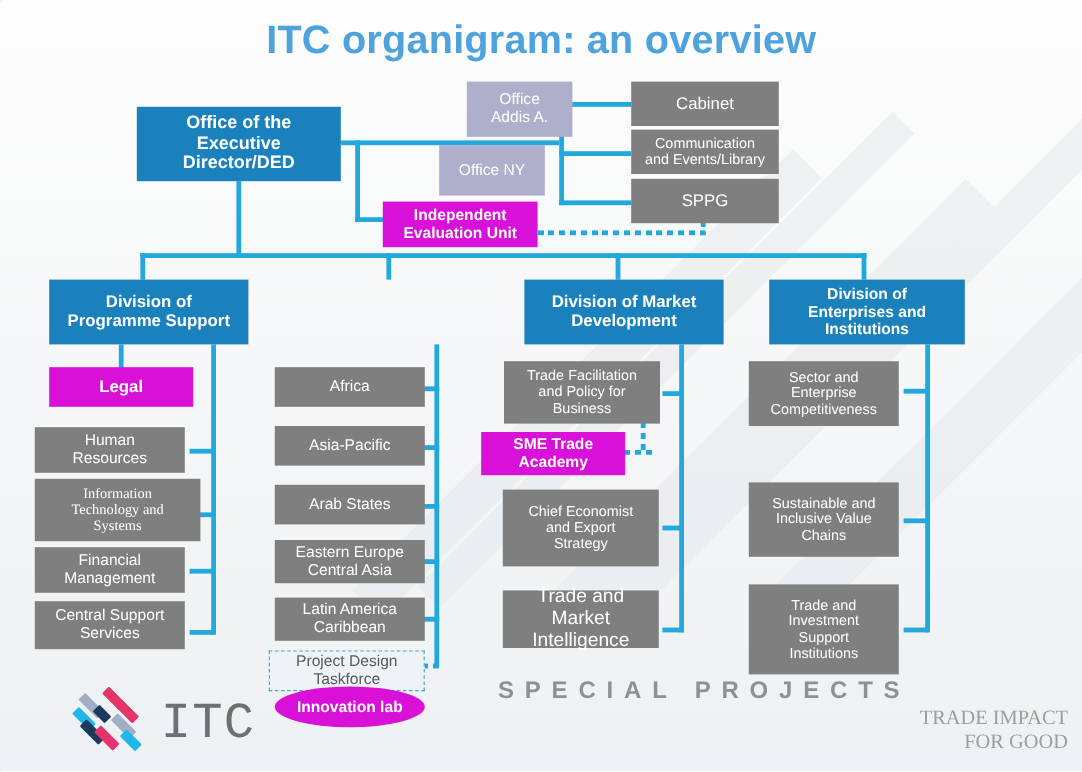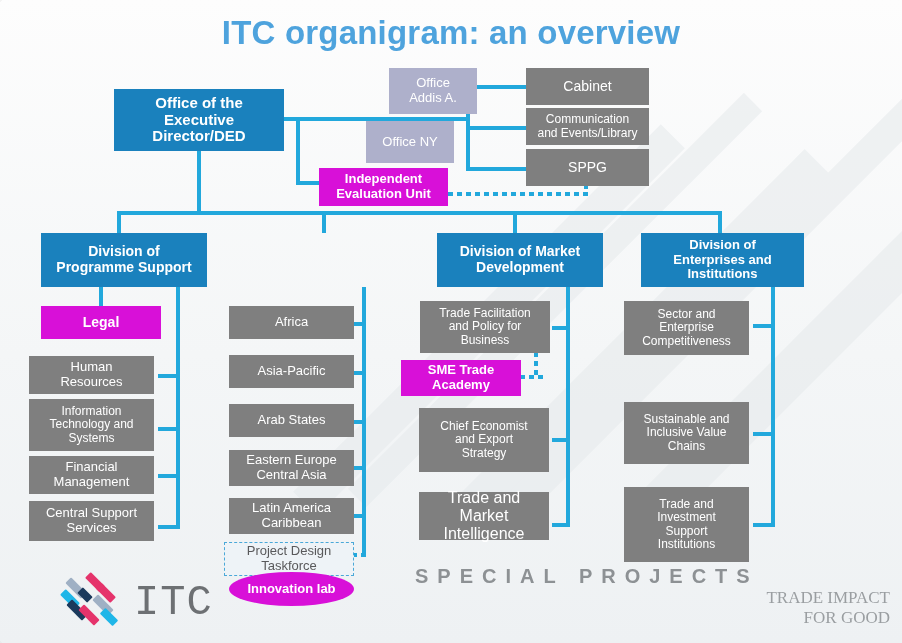--- a/index.html
+++ b/index.html
@@ -183,21 +183,21 @@
 
   <div class="node magenta" style="left:41px;top:306px;width:120px;height:33px;font-size:14px;font-weight:bold;">
     <span>Legal</span>
   </div>
   <div class="node gray" style="left:29px;top:356px;width:125px;height:38px;font-size:13px;">
     <span>
       <span>Human</span>
       <span>Resources</span>
     </span>
   </div>
-  <div class="node gray" style="left:29px;top:399px;width:125px;height:52px;font-size:12px;">
+  <div class="node gray" style="left:29px;top:399px;width:138px;height:52px;font-size:12px;font-family:Liberation Serif, serif;">
     <span>
       <span>Information</span>
       <span>Technology and</span>
       <span>Systems</span>
     </span>
   </div>
   <div class="node gray" style="left:29px;top:456px;width:125px;height:38px;font-size:13px;">
     <span>
       <span>Financial</span>
       <span>Management</span>

